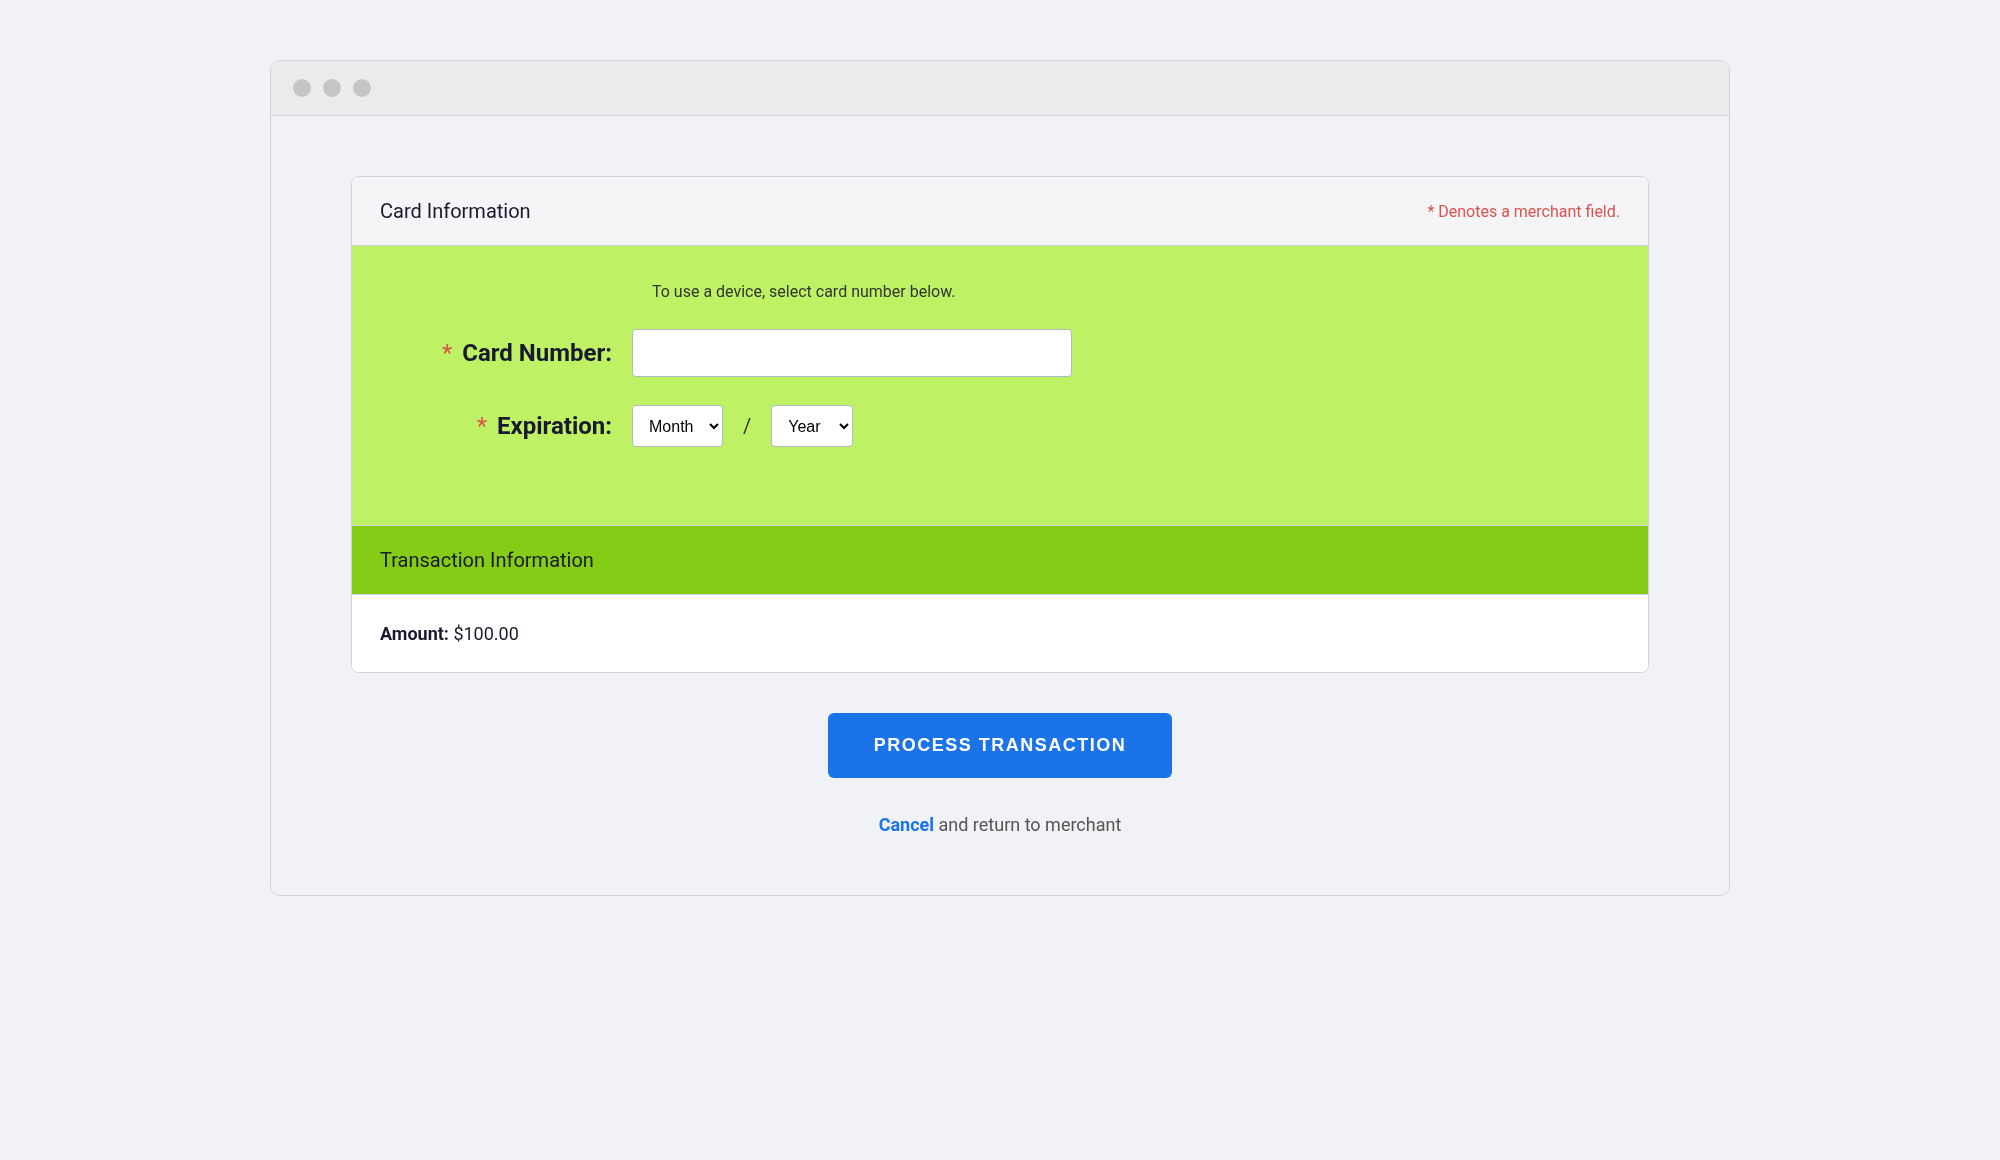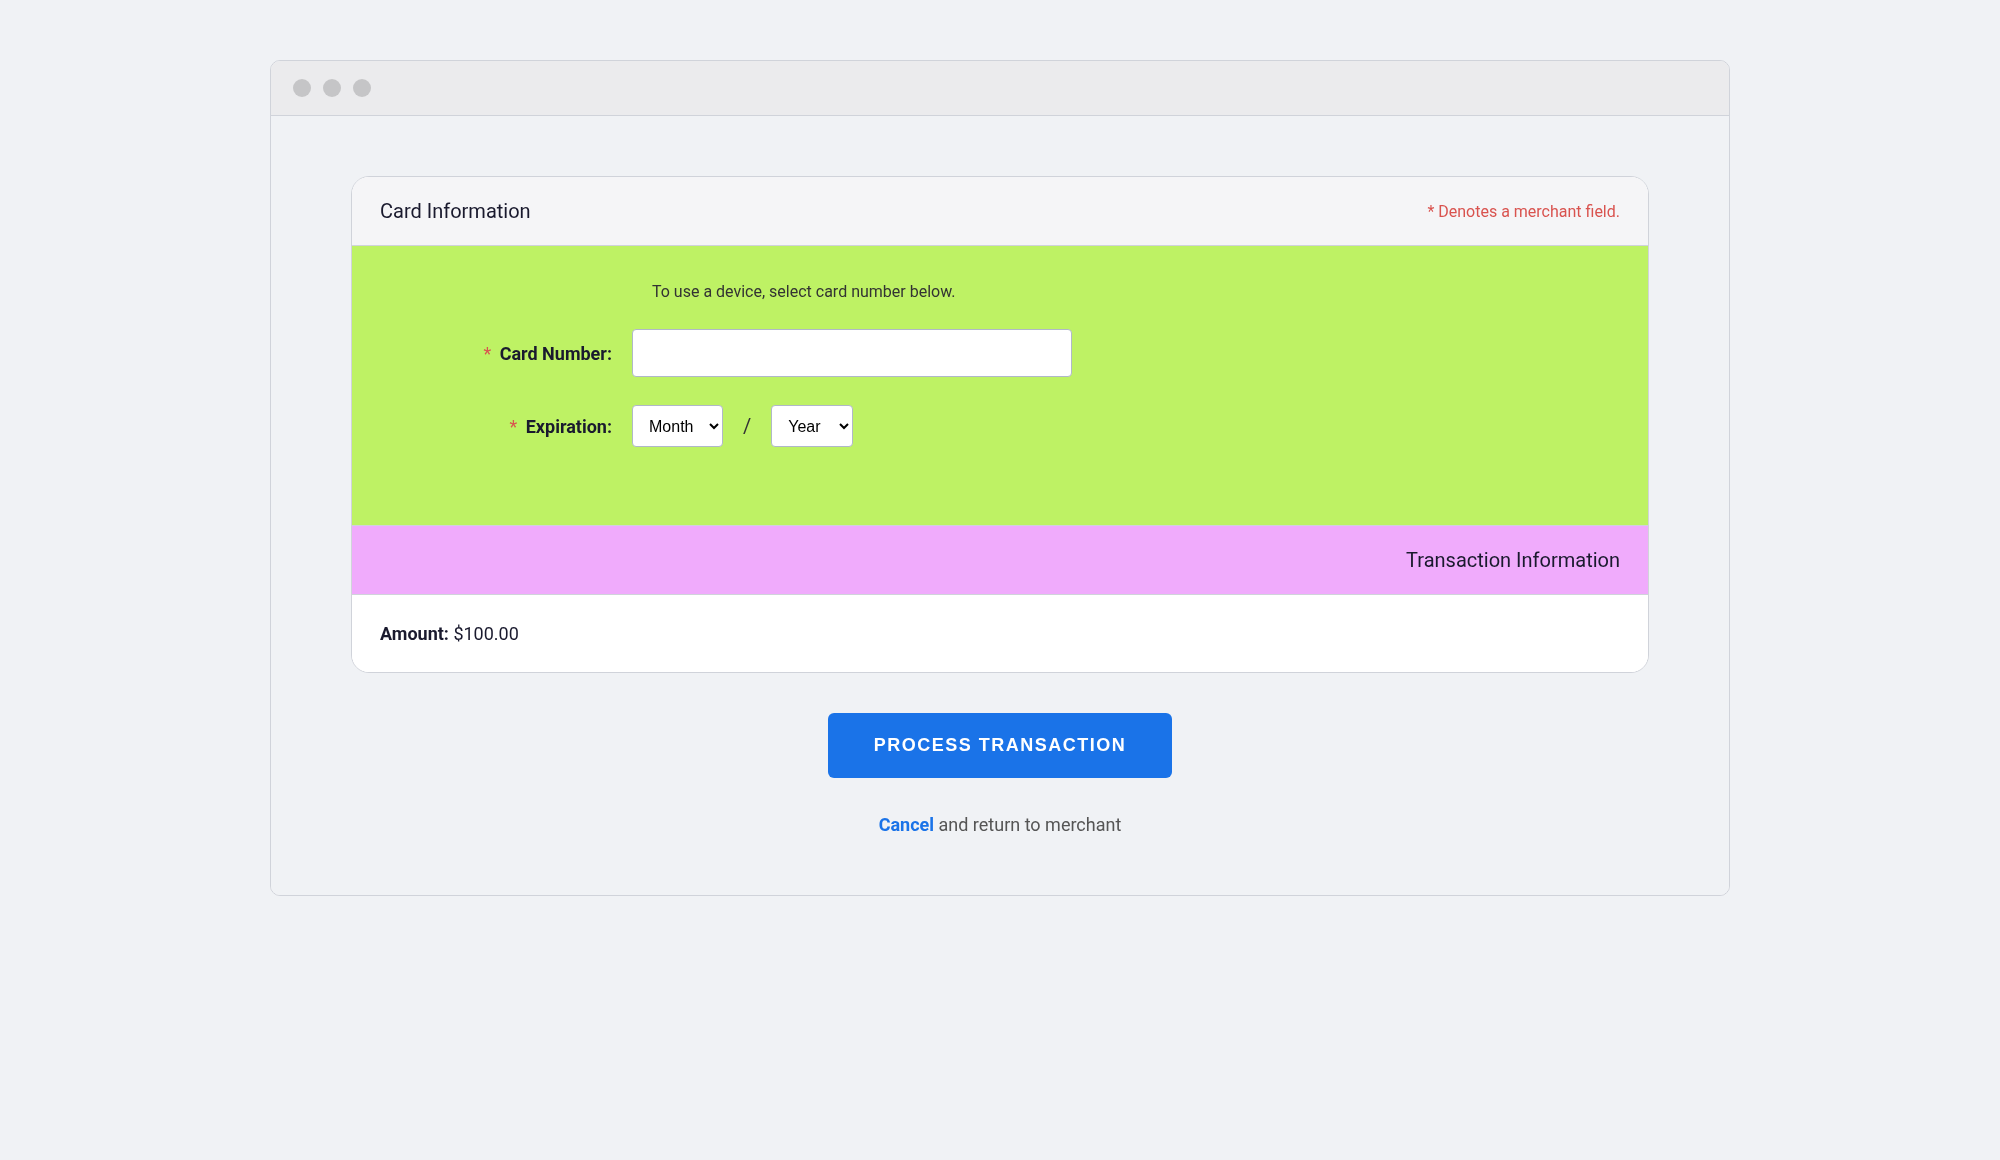--- a/index.html
+++ b/index.html
@@ -46,21 +46,21 @@
     }
 
     .browser-content {
       background: #f0f2f5;
       padding: 60px 80px 60px 80px;
     }
 
     .card-container {
       background: #ffffff;
       border: 1.5px solid #d0d3da;
-      border-radius: 18px;
+      border-radius: 8px;
       overflow: hidden;
       margin-bottom: 40px;
     }
 
     .section-header {
       background: #f5f5f7;
       border-bottom: 1.5px solid #d0d3da;
       padding: 22px 28px;
       display: flex;
       align-items: center;
@@ -91,21 +91,21 @@
       margin-left: 240px;
     }
 
     .form-row {
       display: flex;
       align-items: center;
       margin-bottom: 28px;
     }
 
     .form-label {
-      font-size: 18px;
+      font-size: 24px;
       color: #1a1a2e;
       text-align: right;
       width: 220px;
       padding-right: 20px;
       flex-shrink: 0;
     }
 
     .form-label .required-star {
       color: #d9534f;
       margin-right: 4px;
@@ -156,24 +156,23 @@
       height: 42px;
     }
 
     .expiration-separator {
       font-size: 20px;
       color: #333;
       font-weight: 400;
     }
 
     .transaction-section {
-      background: #f0abfc;
+      background: #84cc16;
       border-bottom: 1.5px solid #d0d3da;
       padding: 22px 28px;
-      justify-content: flex-end;
     }
 
     .transaction-amount-section {
       background: #ffffff;
       padding: 28px 28px;
     }
 
     .amount-text {
       font-size: 18px;
       color: #1a1a2e;

